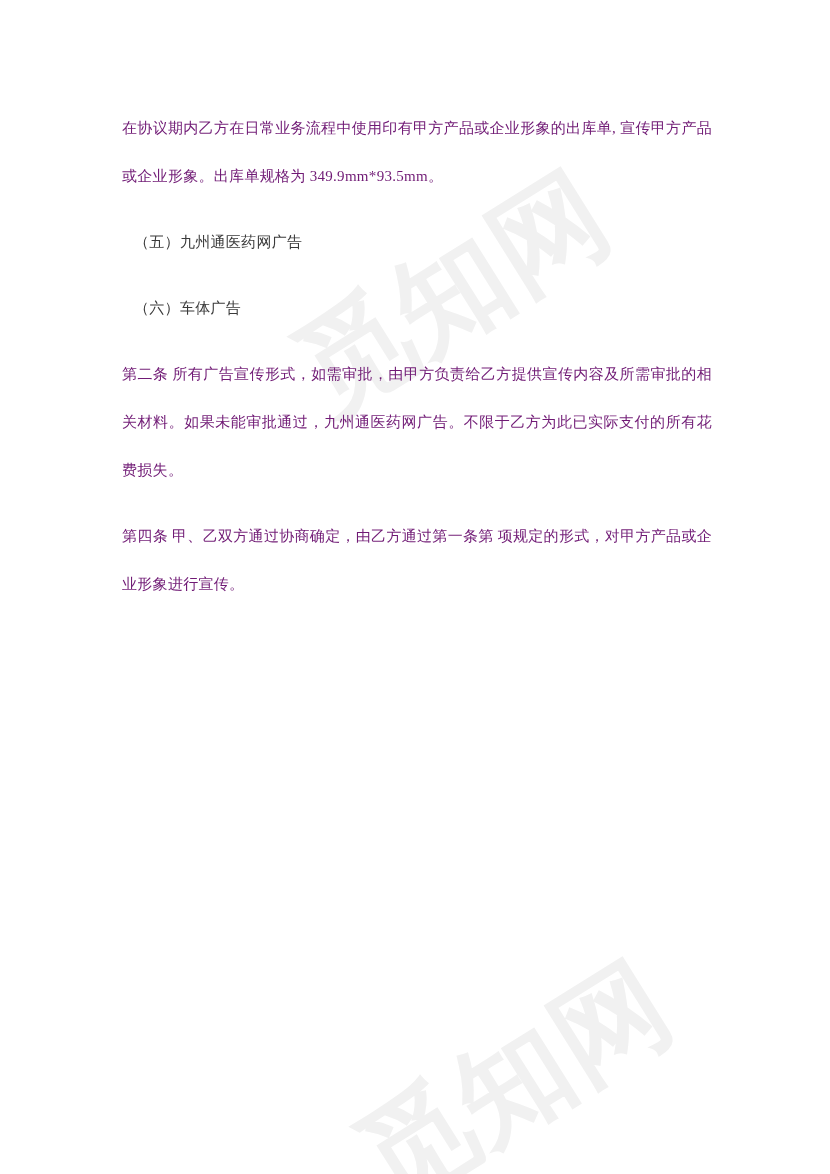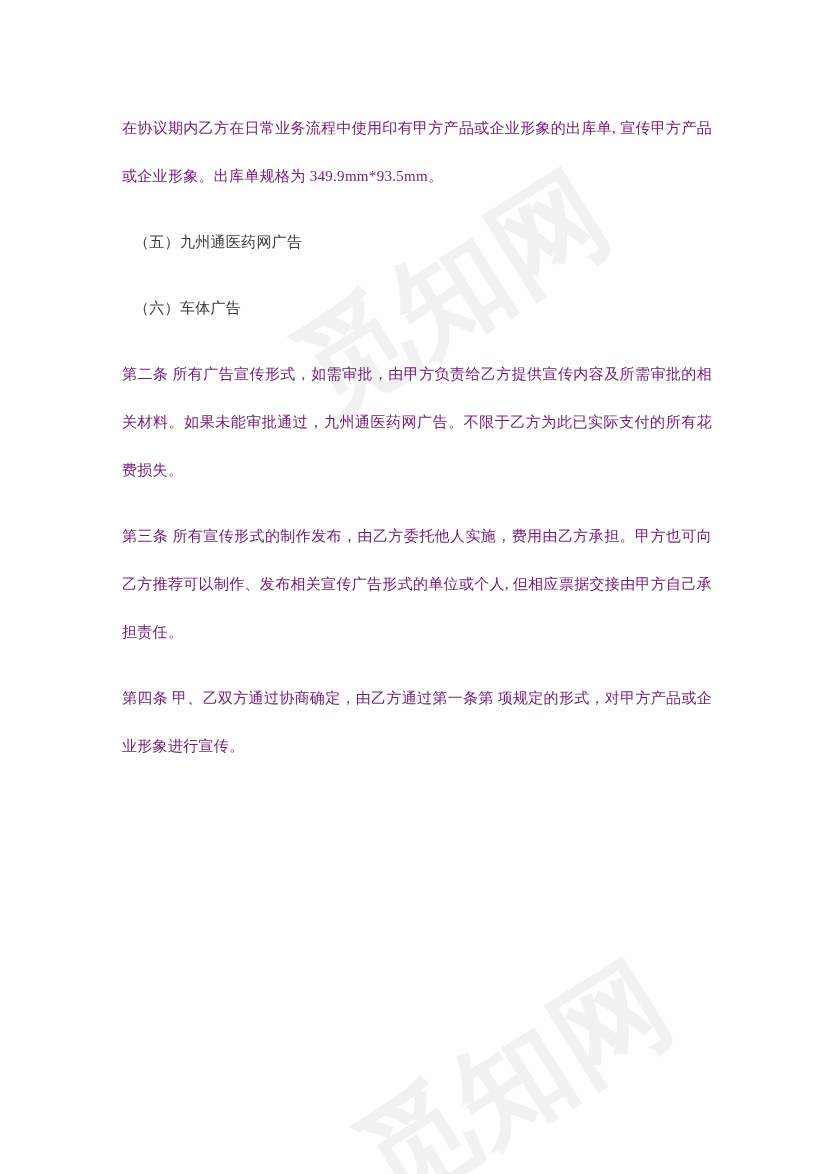--- a/index.html
+++ b/index.html
@@ -103,18 +103,17 @@
     <p class="para">在协议期内乙方在日常业务流程中使用印有甲方产品或企业形象的出库单, 宣传甲方产品或企业形象。出库单规格为 349.9mm*93.5mm。</p>
 
     <p class="heading">（五）九州通医药网广告</p>
 
 
     <p class="heading">（六）车体广告</p>
 
 
     <p class="para para-last-line-short">第二条 所有广告宣传形式，如需审批，由甲方负责给乙方提供宣传内容及所需审批的相关材料。如果未能审批通过，九州通医药网广告。不限于乙方为此已实际支付的所有花费损失。</p>
 
-    <p class="para para-last-line-short">第三条 所有宣传形式的制作发布，由乙方委托他人实施，费用由乙方承担。甲方也可向乙方推荐可以制作、发布相关宣传广告形式的单位或个人, 但相应票据交接由甲方自己承担责任。</p>
 
     <p class="para para-last-line-short">第四条 甲、乙双方通过协商确定，由乙方通过第一条第 项规定的形式，对甲方产品或企业形象进行宣传。</p>
 
   </div>
 </div>
 
 </body></html>

